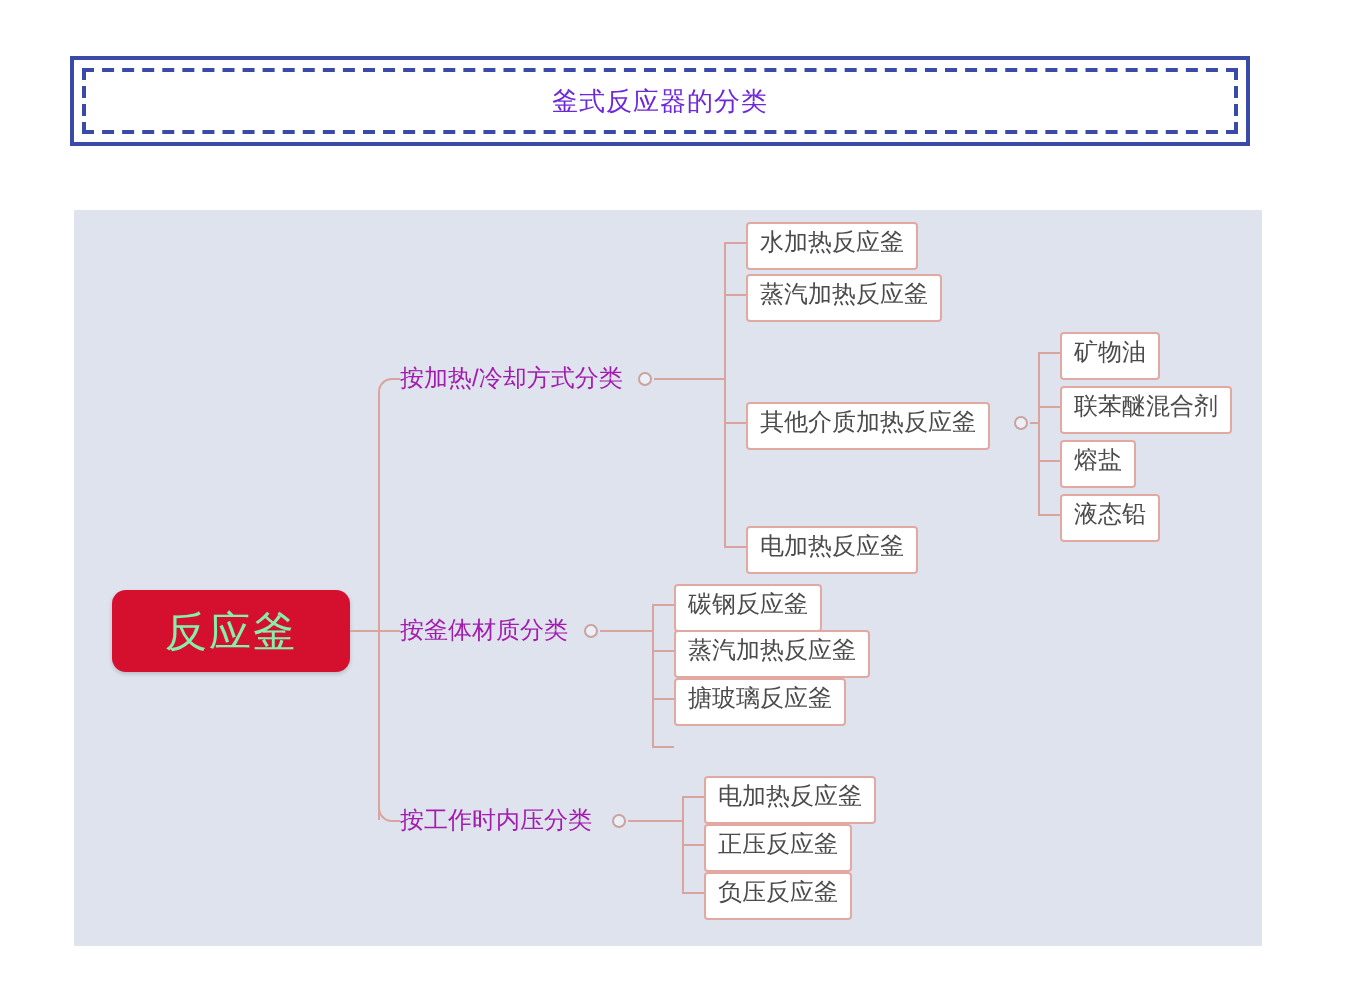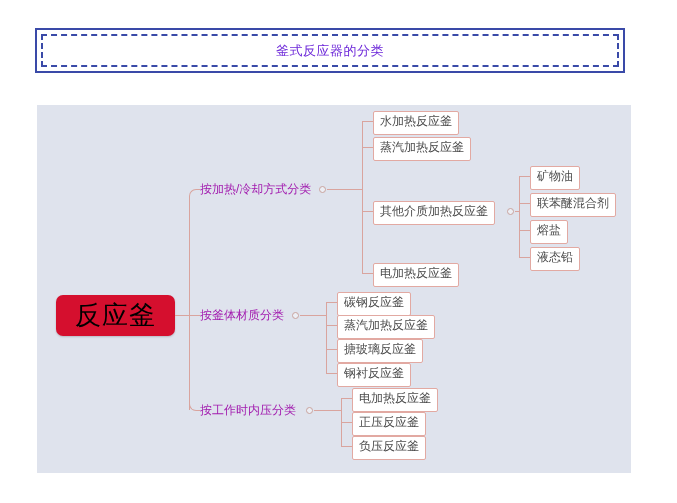--- a/index.html
+++ b/index.html
@@ -52,22 +52,22 @@
   #root-node {
     position: absolute;
     left: 19px; top: 190px;
     width: 119px; height: 41px;
     background: #d50f2e;
     border-radius: 7px;
     display: flex; align-items: center; justify-content: center;
     box-shadow: 0 1px 2px rgba(0,0,0,0.18);
   }
   #root-label {
-    color: #000000;
-    font-size: 26px;
+    color: #86efac;
+    font-size: 21px;
     font-weight: normal;
     letter-spacing: 1px;
   }
 
   
   .branch1 {
     position: absolute;
     font-size: 12px;
     color: #a21caf;
     white-space: nowrap;
@@ -183,21 +183,20 @@
     <div class="hline" style="left:263px; top:210px; width:26px;"></div>
     <div class="vline" style="left:289px; top:197px; height:72px;"></div>
     <div class="hline" style="left:289px; top:197px; width:11px;"></div>
     <div class="hline" style="left:289px; top:220px; width:11px;"></div>
     <div class="hline" style="left:289px; top:244px; width:11px;"></div>
     <div class="hline" style="left:289px; top:268px; width:11px;"></div>
 
     <div class="nodebox" style="left:300px; top:187px;">碳钢反应釜</div>
     <div class="nodebox" style="left:300px; top:210px;">蒸汽加热反应釜</div>
     <div class="nodebox" style="left:300px; top:234px;">搪玻璃反应釜</div>
-    <div class="nodebox" style="left:300px; top:258px;">钢衬反应釜</div>
 
     <div class="branch1" style="left:163px; top:298px;">按工作时内压分类</div>
     <div class="collapse" style="left:269px; top:302px;"></div>
 
     <div class="hline" style="left:277px; top:305px; width:27px;"></div>
     <div class="vline" style="left:304px; top:293px; height:48px;"></div>
     <div class="hline" style="left:304px; top:293px; width:11px;"></div>
     <div class="hline" style="left:304px; top:317px; width:11px;"></div>
     <div class="hline" style="left:304px; top:341px; width:11px;"></div>
 

